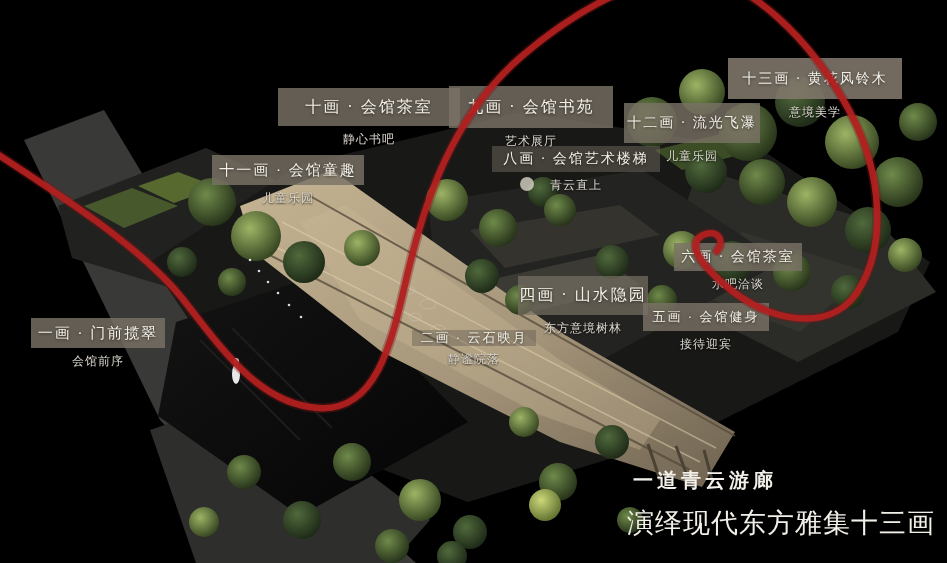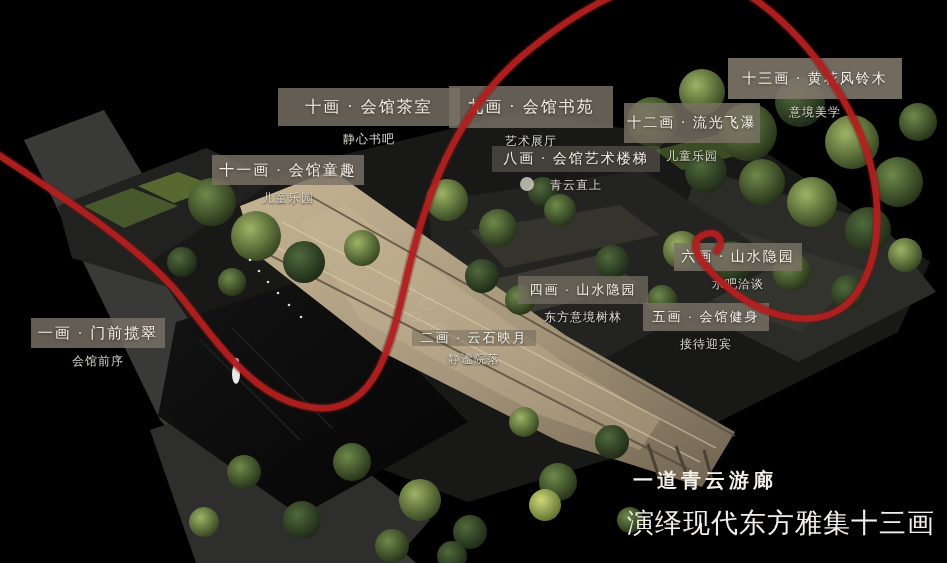--- a/index.html
+++ b/index.html
@@ -10,21 +10,21 @@
   .callout{position:absolute;z-index:2;text-align:center;}
   .callout .box{display:flex;align-items:center;justify-content:center;
     background:rgba(122,113,101,.82);color:#f3f0e8;letter-spacing:2px;
     text-shadow:0 1px 3px rgba(0,0,0,.55);white-space:nowrap;}
   .callout .sub{margin-top:5px;font-size:12px;letter-spacing:1px;color:#ddd8cf;
     font-family:"Liberation Sans","DejaVu Sans",sans-serif;text-shadow:0 1px 2px rgba(0,0,0,.8);}
   
   .cl1{left:31px;top:318px;width:134px}  .cl1 .box{height:30px;font-size:15px}
   .cl2{left:412px;top:330px;width:124px} .cl2 .box{height:16px;font-size:13px;background:rgba(88,82,74,.38)}
   .cl3{left:283px;top:243px;width:134px} .cl3 .box{height:32px;font-size:14px;background:rgba(126,117,105,.6)}
-  .cl4{left:518px;top:276px;width:130px} .cl4 .box{height:28px;font-size:13px;background:rgba(120,112,100,.7)}
+  .cl4{left:518px;top:276px;width:130px} .cl4 .box{height:39px;font-size:16px;background:rgba(120,112,100,.7)}
   .cl5{left:643px;top:303px;width:126px} .cl5 .box{height:28px;font-size:13px}
   .cl6{left:674px;top:243px;width:128px} .cl6 .box{height:28px;font-size:14px}
   .cl7{left:653px;top:189px;width:120px} .cl7 .box{height:28px;font-size:13px}
   .cl8{left:492px;top:146px;width:168px} .cl8 .box{height:26px;font-size:14px;background:rgba(112,104,94,.5)}
   .cl9{left:449px;top:86px;width:164px}  .cl9 .box{height:42px;font-size:16px}
   .cl10{left:278px;top:88px;width:182px} .cl10 .box{height:38px;font-size:16px}
   .cl11{left:212px;top:155px;width:152px}.cl11 .box{height:30px;font-size:15px}
   .cl12{left:624px;top:103px;width:136px}.cl12 .box{height:40px;font-size:14px}
   .cl13{left:728px;top:58px;width:174px} .cl13 .box{height:41px;font-size:14px;background:rgba(130,121,108,.88)}
   .caption{position:absolute;z-index:2;color:#f2efe8;white-space:nowrap;}
@@ -173,21 +173,21 @@
     </div>
   <div class="callout cl4">
       <div class="box">四画 · 山水隐园</div>
       <div class="sub">东方意境树林</div>
     </div>
   <div class="callout cl5">
       <div class="box">五画 · 会馆健身</div>
       <div class="sub">接待迎宾</div>
     </div>
   <div class="callout cl6">
-      <div class="box">六画 · 山水隐园</div>
+      <div class="box">六画 · 会馆茶室</div>
       <div class="sub">水吧洽谈</div>
     </div>
   <div class="callout cl8">
       <div class="box">八画 · 会馆艺术楼梯</div>
       <div class="sub">青云直上</div>
     </div>
   <div class="callout cl9">
       <div class="box">九画 · 会馆书苑</div>
       <div class="sub">艺术展厅</div>
     </div>

